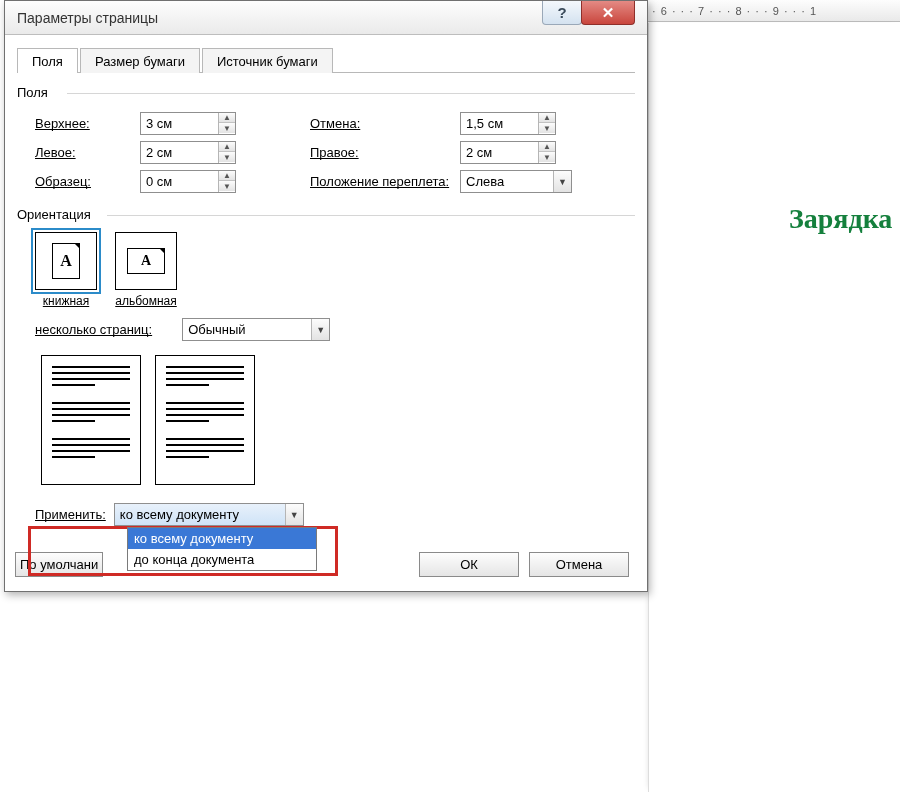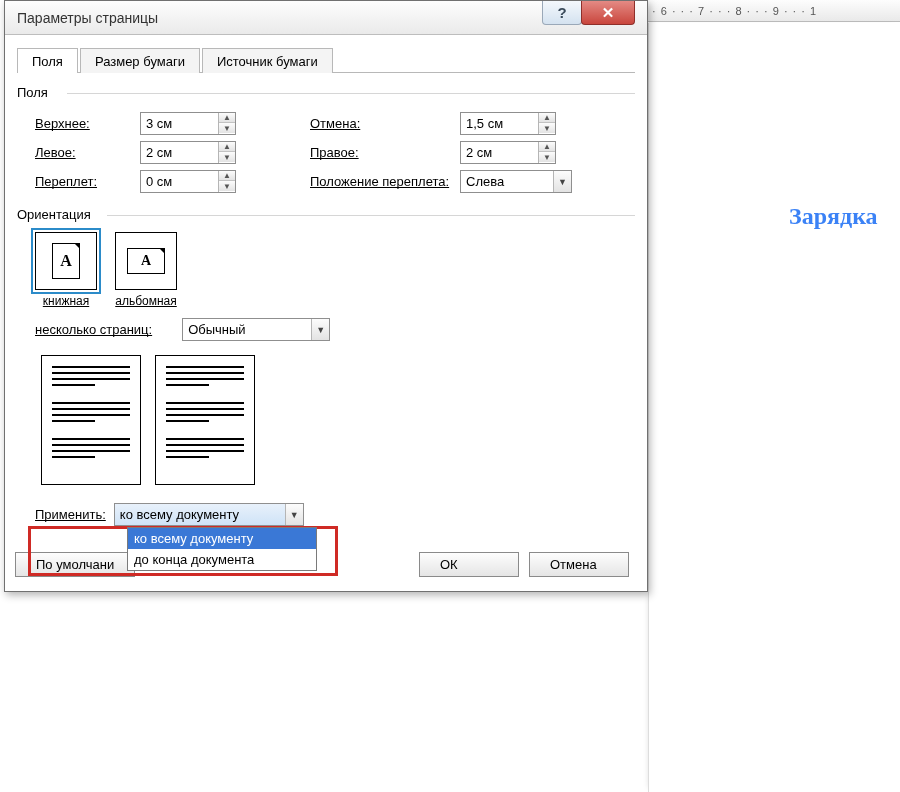--- a/index.html
+++ b/index.html
@@ -39,23 +39,23 @@
     bottom: 0;
     background: #fff;
     border-left: 1px solid #ddd;
     box-shadow: -3px 0 6px -4px rgba(0,0,0,.15);
   }
   .doc-title {
     position: absolute;
     top: 180px;
     left: 140px;
     font-family: "Times New Roman", serif;
-    font-size: 24px;
+    font-size: 28px;
     font-weight: bold;
-    color: #3b82f6;
+    color: #15803d;
   }
   
   .dialog {
     position: absolute;
     top: 0;
     left: 4px;
     width: 644px;
     border: 1px solid #707070;
     background: #f0f0f0;
     box-shadow: 2px 3px 8px rgba(0,0,0,.3);
@@ -230,23 +230,23 @@
   .dropdown-open .opt { padding:3px 6px; cursor:pointer; }
   .dropdown-open .opt.sel { background:#3a78d6; color:#fff; }
   .default-highlight {
     position:absolute; left:-7px; top:23px; width:310px; height:50px;
     border:3px solid #cf2a25; pointer-events:none;
   }
   .buttons-row {
     display:flex; align-items:center; margin-top:26px; padding:0 6px 4px 0;
   }
   .btn {
-    min-width:84px; padding:4px 20px; border:1px solid #8a8a8a;
+    min-width:84px; padding:4px 4px; border:1px solid #8a8a8a;
     background:linear-gradient(#fdfdfd,#e5e5e5);
-    cursor:pointer; border-radius:0;
+    cursor:pointer; text-align:center; border-radius:0;
   }
   .btn-default { margin-right:auto; margin-left:-2px;}
   .btn-ok { margin-left:4px; margin-right:10px; min-width:100px; }
   .btn-cancel { min-width:100px; }
 </style>
 </head>
 <body>
 
 <div class="ruler">· 6 · · · 7 · · · 8 · · · 9 · · · 1</div>
 <div class="doc-area">
@@ -302,21 +302,21 @@
       <div></div>
       <div class="fld-label u"><span>Правое:</span></div>
       <div class="spinner">
         <input value="2 см" style="">
         <div class="spin-btns">
             <div>▲</div>
             <div>▼</div>
           </div>
       </div>
 
-      <div class="fld-label u"><span>Переплет:</span></div>
+      <div class="fld-label u"><span>Образец:</span></div>
       <div class="spinner">
         <input value="0 см" style="">
         <div class="spin-btns">
             <div>▲</div>
             <div>▼</div>
           </div>
       </div>
       <div></div>
       <div class="fld-label u"><span>Положение переплета:</span></div>
       <div class="selectbox">

